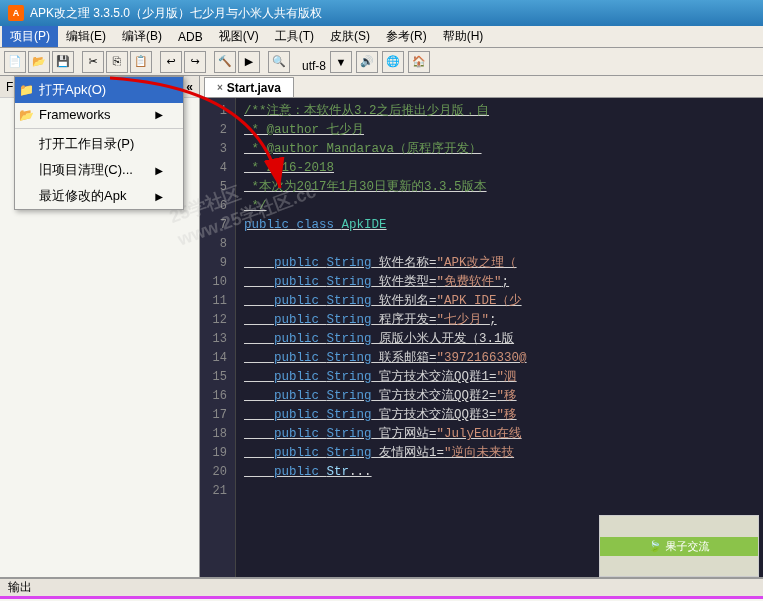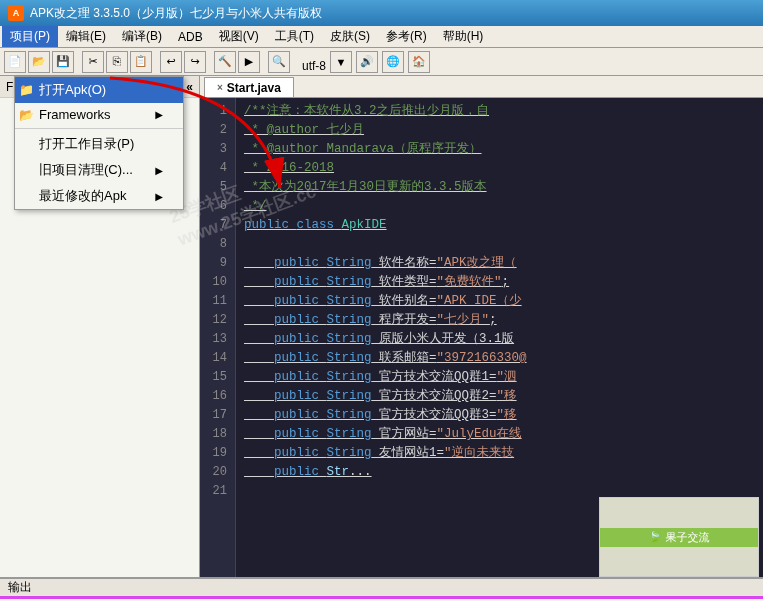--- a/index.html
+++ b/index.html
@@ -287,21 +287,21 @@
       z-index: 50;
       white-space: nowrap;
     }
 
     
     #logo-overlay {
       position: absolute;
       bottom: 24px;
       right: 4px;
       width: 160px;
-      height: 80px;
+      height: 62px;
       background: rgba(240, 240, 220, 0.9);
       border: 1px solid #ccc;
       display: flex;
       flex-direction: column;
       align-items: center;
       justify-content: center;
       z-index: 300;
       font-size: 11px;
     }
     #logo-top {

